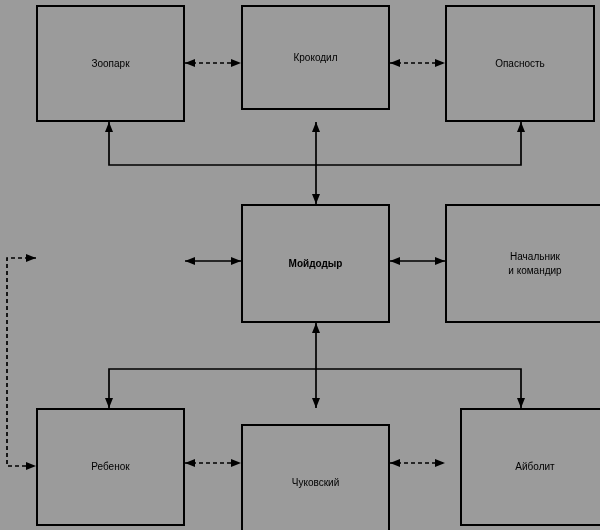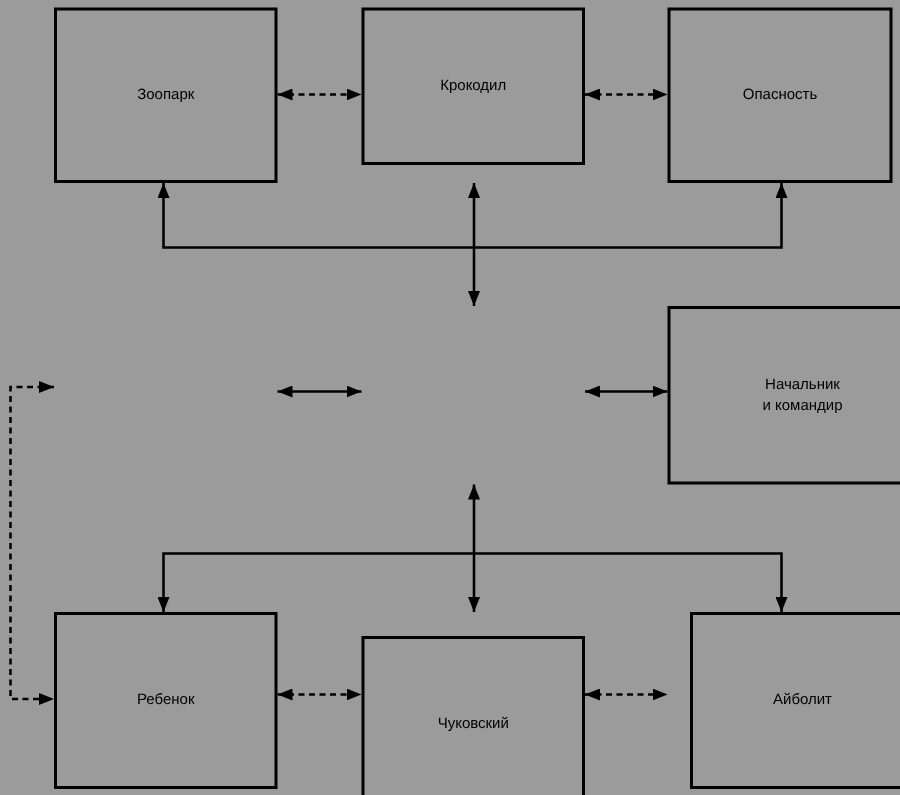--- a/index.html
+++ b/index.html
@@ -59,20 +59,23 @@
   <div class="node" style="left:36px; top:5px; width:149px; height:117px">
     <span class="label">Зоопарк</span>
   </div>
   <div class="node" style="left:241px; top:5px; width:149px; height:105px">
     <span class="label">Крокодил</span>
   </div>
   <div class="node" style="left:445px; top:5px; width:150px; height:117px">
     <span class="label">Опасность</span>
   </div>
 
+  <div class="node" style="left:241px; top:204px; width:149px; height:119px">
+    <span class="label bold">Мойдодыр</span>
+  </div>
   <div class="node" style="left:445px; top:204px; width:180px; height:119px">
     <span class="label">Начальник
 и командир</span>
   </div>
 
   <div class="node" style="left:36px; top:408px; width:149px; height:118px">
     <span class="label">Ребенок</span>
   </div>
   <div class="node" style="left:241px; top:424px; width:149px; height:118px">
     <span class="label">Чуковский</span>

